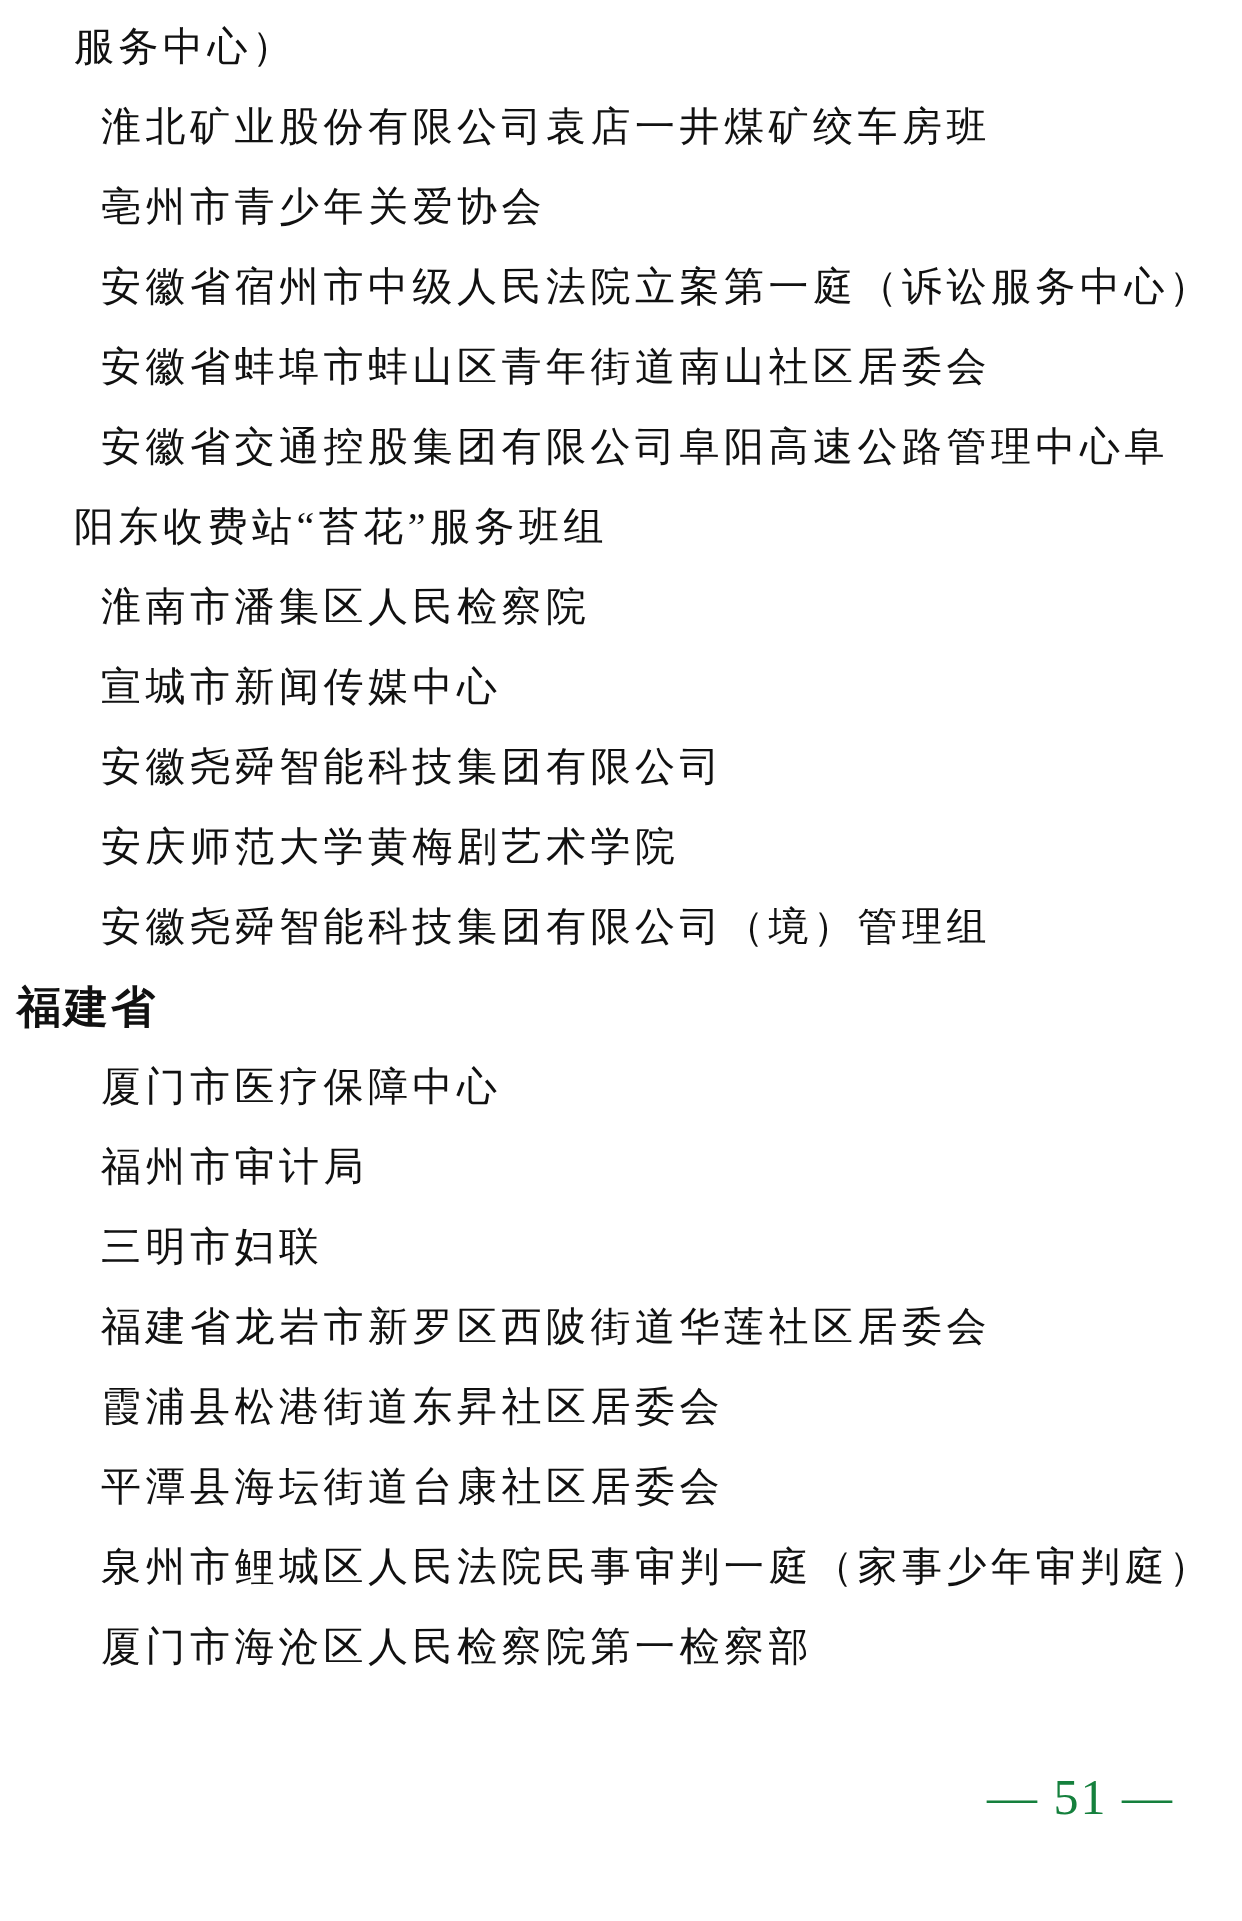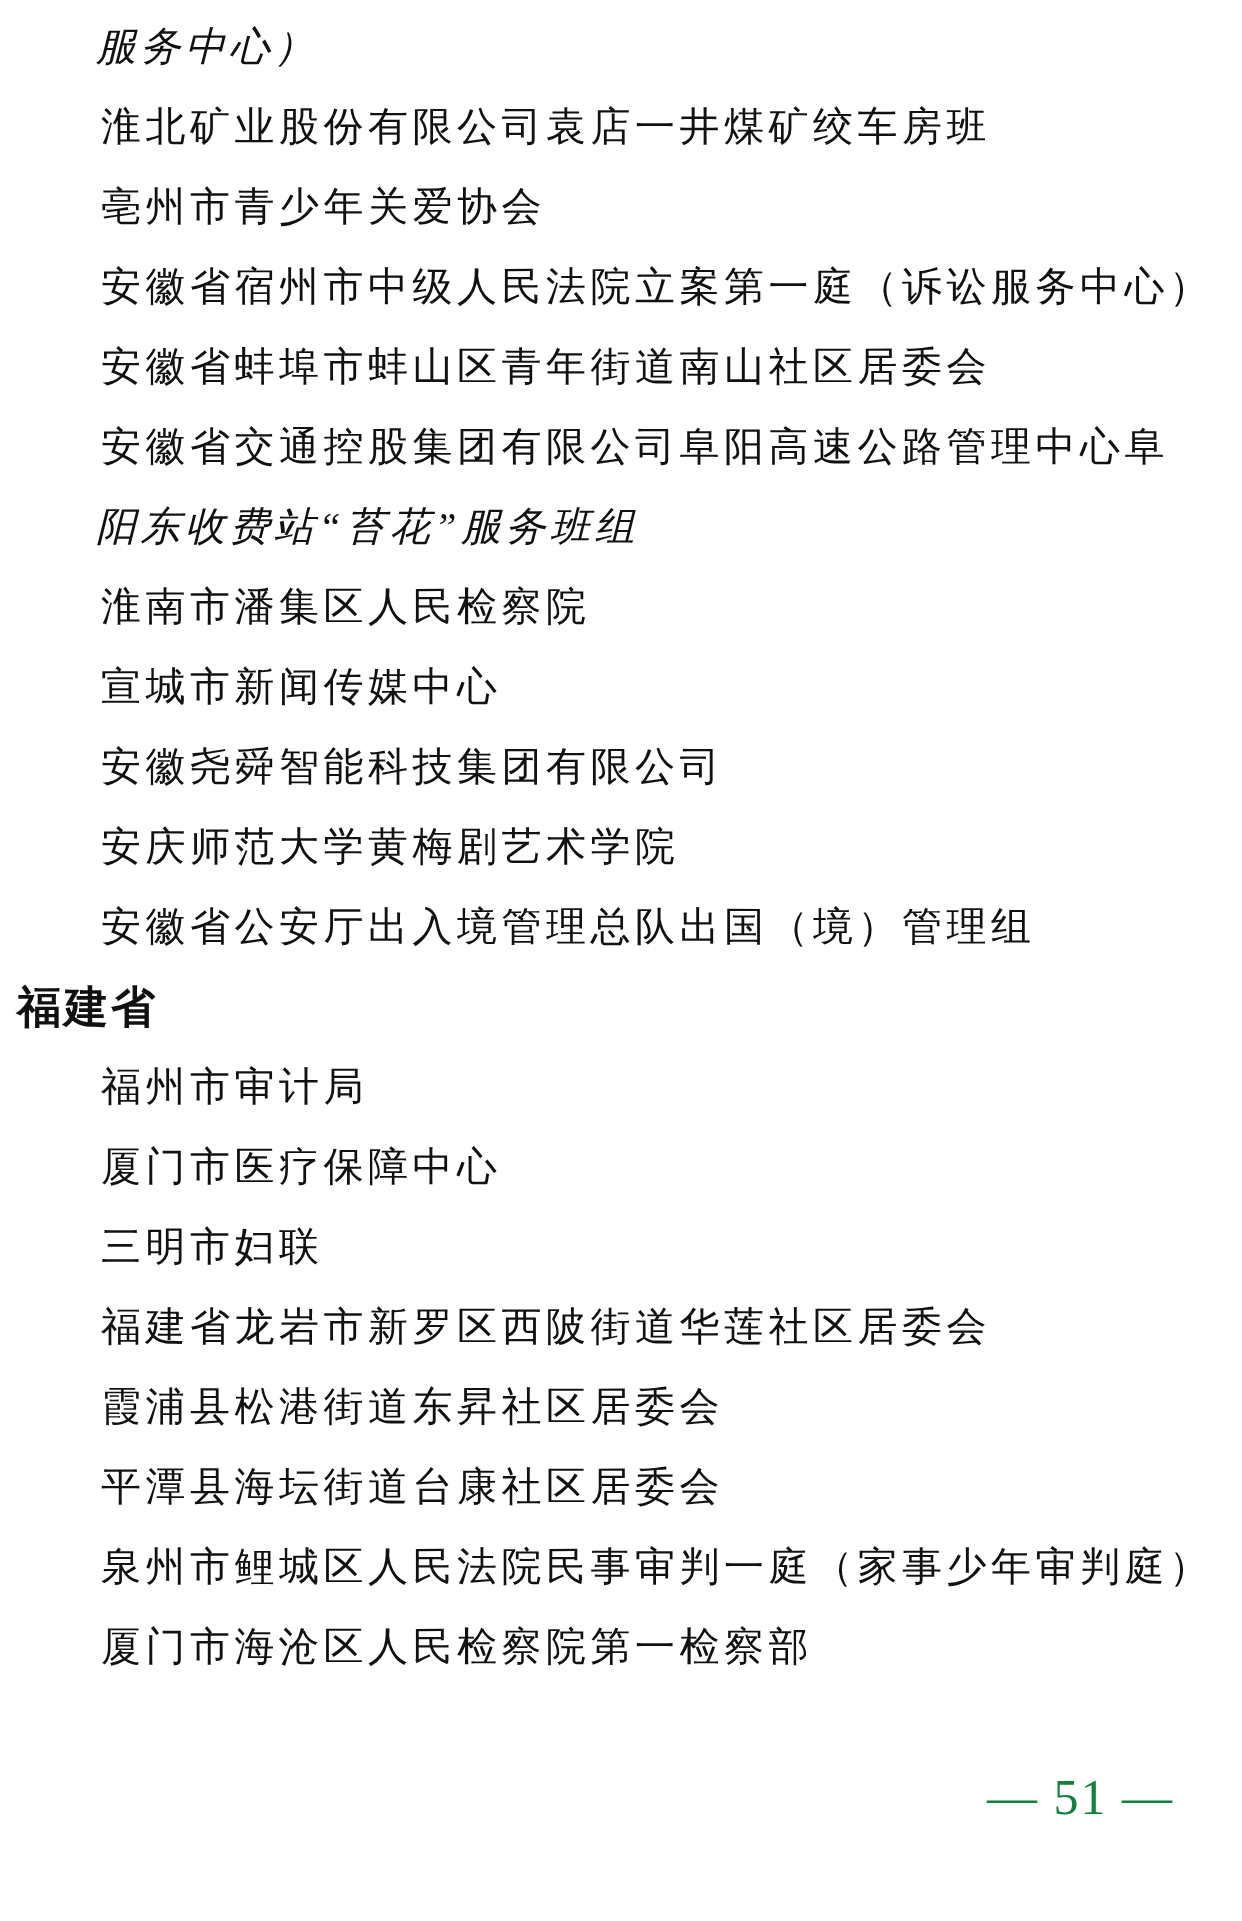--- a/index.html
+++ b/index.html
@@ -26,22 +26,21 @@
     height: 80px;
     line-height: 80px;
     font-size: 40px;
     letter-spacing: 4.5px;
     white-space: nowrap;
   }
   .entry {
     padding-left: 101px;
   }
   .continuation {
-    padding-left: 96px;
-    font-style: italic;
+    padding-left: 74px;
   }
   .heading {
     padding-left: 17px;
     font-family: "Liberation Sans", "DejaVu Sans", sans-serif;
     font-weight: bold;
     font-size: 44px;
     letter-spacing: 3px;
   }
   .page-number {
     position: absolute;
@@ -65,24 +64,24 @@
     <div class="line entry">淮北矿业股份有限公司袁店一井煤矿绞车房班</div>
     <div class="line entry">亳州市青少年关爱协会</div>
     <div class="line entry">安徽省宿州市中级人民法院立案第一庭（诉讼服务中心）</div>
     <div class="line entry">安徽省蚌埠市蚌山区青年街道南山社区居委会</div>
     <div class="line entry">安徽省交通控股集团有限公司阜阳高速公路管理中心阜</div>
     <div class="line continuation">阳东收费站“苔花”服务班组</div>
     <div class="line entry">淮南市潘集区人民检察院</div>
     <div class="line entry">宣城市新闻传媒中心</div>
     <div class="line entry">安徽尧舜智能科技集团有限公司</div>
     <div class="line entry">安庆师范大学黄梅剧艺术学院</div>
-    <div class="line entry">安徽省公安厅出入境管理总队出国（境）管理组</div>
+    <div class="line entry">安徽尧舜智能科技集团有限公司（境）管理组</div>
     <div class="line heading">福建省</div>
+    <div class="line entry">厦门市医疗保障中心</div>
     <div class="line entry">福州市审计局</div>
-    <div class="line entry">厦门市医疗保障中心</div>
     <div class="line entry">三明市妇联</div>
     <div class="line entry">福建省龙岩市新罗区西陂街道华莲社区居委会</div>
     <div class="line entry">霞浦县松港街道东昇社区居委会</div>
     <div class="line entry">平潭县海坛街道台康社区居委会</div>
     <div class="line entry">泉州市鲤城区人民法院民事审判一庭（家事少年审判庭）</div>
     <div class="line entry">厦门市海沧区人民检察院第一检察部</div>
   </div>
   <div class="page-number">— 51 —</div>
 </div>
 

